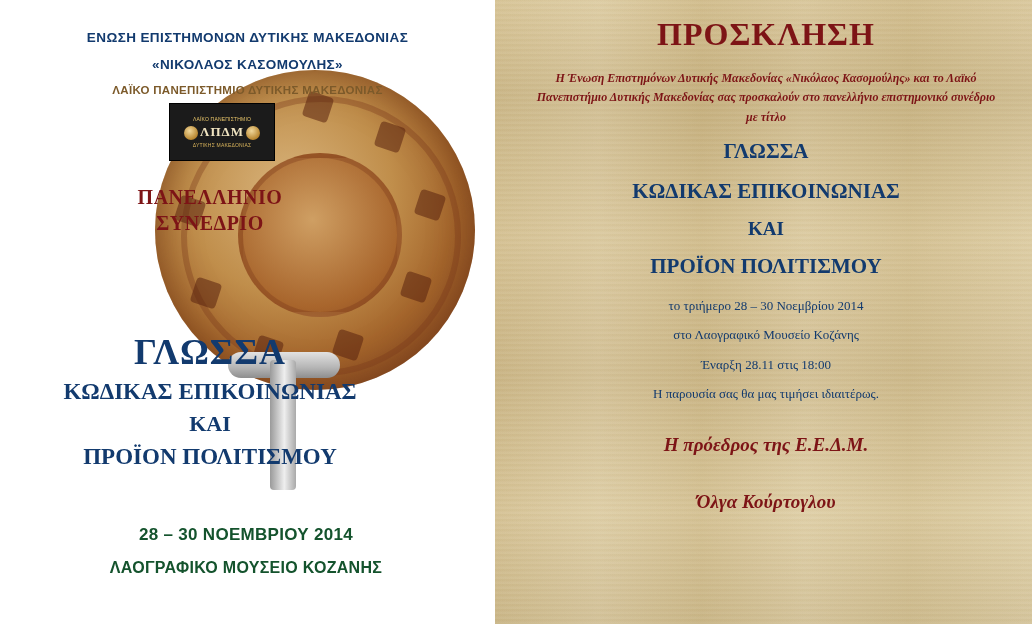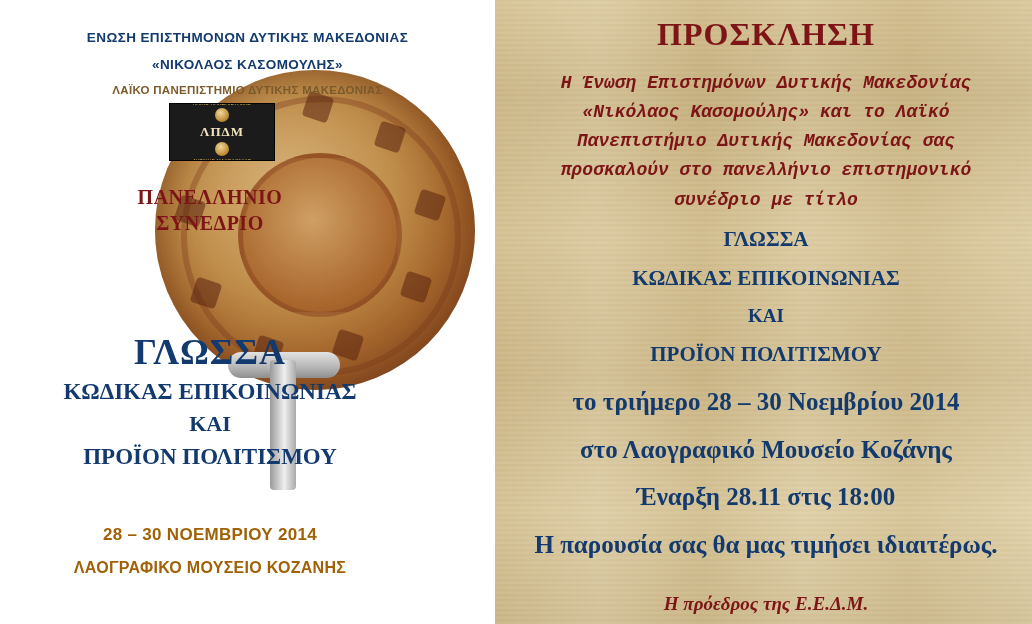--- a/index.html
+++ b/index.html
@@ -197,24 +197,23 @@
   }
   .logo-top-text {
     font-family: "Liberation Sans", sans-serif;
     font-size: 5px;
     color: #e8c56a;
     letter-spacing: .2px;
     white-space: nowrap;
   }
   .logo-main {
     display: flex;
-    align-items: center;
+    align-items: flex-end;
     gap: 2px;
     margin: 2px 0;
-    flex-direction: column;
   }
   .logo-mark {
     width: 14px;
     height: 14px;
     border-radius: 50%;
     background: radial-gradient(circle at 40% 35%, #f0d79a, #b8862f 70%, #6d4a12 100%);
   }
   .logo-letters {
     font-family: "Liberation Serif", serif;
     font-size: 13px;
@@ -279,22 +278,23 @@
   }
 
   .poster-foot {
     position: absolute;
     left: 0;
     top: 525px;
     width: 420px;
     text-align: center;
     z-index: 3;
     font-family: "Liberation Sans", sans-serif;
-    color: #a16207;
-    font-weight: bold;
+    color: #14532d;
+    font-weight: bold;
+    padding-left: 36px;
   }
   .poster-foot .f1 {
     font-size: 17px;
     letter-spacing: .3px;
     margin-bottom: 14px;
   }
   .poster-foot .f2 {
     font-size: 16px;
     letter-spacing: .3px;
   }
@@ -314,46 +314,45 @@
   .invite-title {
     font-family: "Liberation Serif", serif;
     font-size: 32px;
     font-weight: bold;
     color: #7d1416;
     letter-spacing: 1px;
     margin-top: 6px;
     margin-bottom: 16px;
   }
   .invite-body {
-    font-family: Liberation Mono, monospace;
-    font-size: 18px;
+    font-family: Liberation Serif, serif;
+    font-size: 12px;
     font-weight: bold;
     font-style: italic;
     color: #7d1416;
     line-height: 1.62;
     margin: 0 6px 12px 6px;
   }
   .conf-line {
     font-family: "Liberation Serif", serif;
     font-weight: bold;
     color: #123a6e;
     line-height: 1.2;
   }
   .conf-glossa { font-size: 21px; margin-bottom: 14px; }
   .conf-kodikas { font-size: 21px; margin-bottom: 14px; }
   .conf-kai { font-size: 19px; margin-bottom: 14px; }
   .conf-proion { font-size: 21px; margin-bottom: 16px; }
 
   .detail-line {
     font-family: "Liberation Serif", serif;
-    font-size: 25px;
+    font-size: 13px;
     color: #123a6e;
     line-height: 1.5;
     margin-bottom: 10px;
-    font-weight: bold;
   }
   .signature {
     margin-top: 26px;
     font-family: "Liberation Serif", serif;
     font-size: 19px;
     font-style: italic;
     font-weight: bold;
     color: #7d1416;
     line-height: 1.55;
   }

